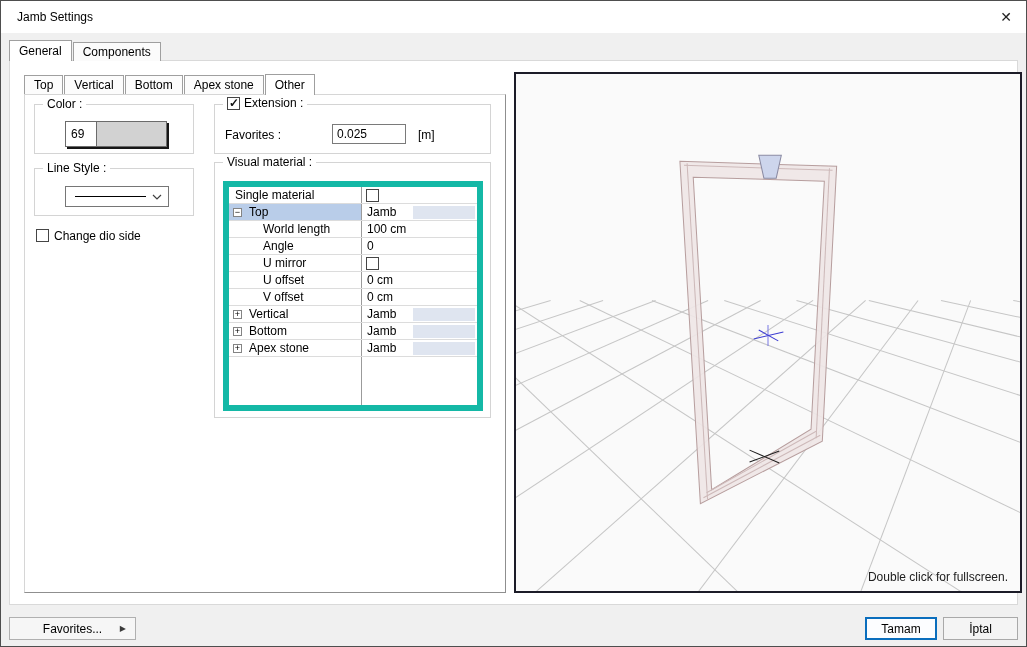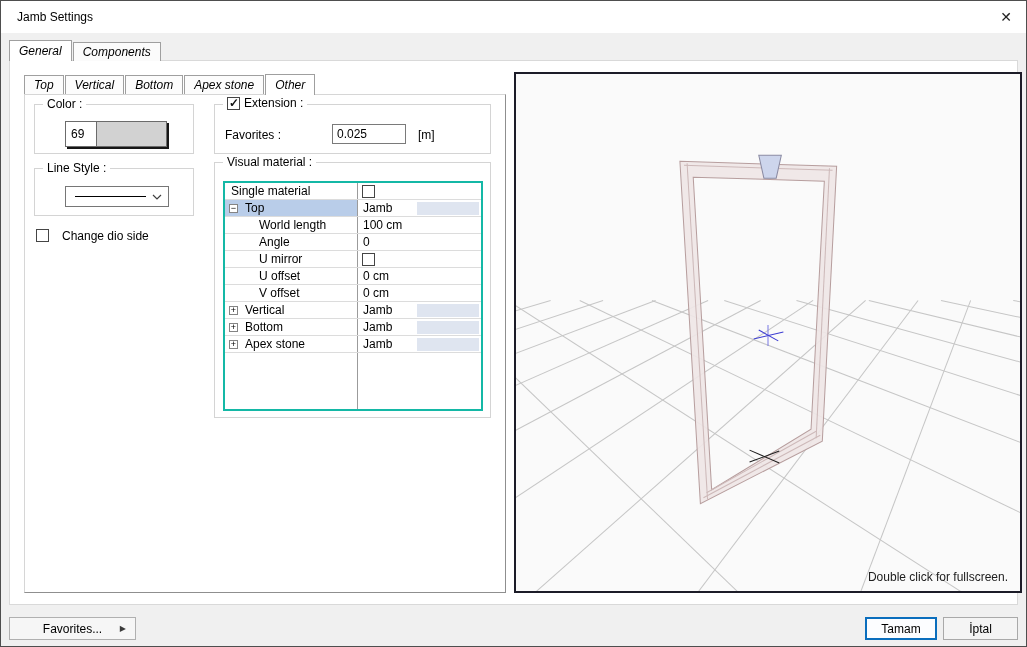--- a/index.html
+++ b/index.html
@@ -9,21 +9,21 @@
 
   
   .titlebar { position: absolute; left: 0; top: 0; right: 0; height: 32px; background: #fff; padding-left: 11px; }
   .titlebar .title { position: absolute; left: 16px; top: 9px; font-size: 12px; }
   .titlebar .close { position: absolute; right: 14px; top: 8px; font-size: 14px; color: #222; cursor: default; }
 
   
   .client { position: absolute; left: 0; top: 32px; right: 0; bottom: 0; background: #f0f0f0; }
 
   
-  .tabstrip { position: absolute; display: flex; align-items: flex-end; font-style: italic; }
+  .tabstrip { position: absolute; display: flex; align-items: flex-end; }
   .tabstrip.outer { left: 8px; top: 7px; height: 21px; z-index: 3; }
   .tab { border: 1px solid #9f9f9f; border-bottom: none; background: #fbfbfb; padding: 0 9px; height: 19px; line-height: 18px; font-size: 12px; margin-right: 1px; }
   .tab.active { background: #fff; height: 21px; line-height: 20px; position: relative; z-index: 4; }
 
   .page { position: absolute; left: 8px; top: 27px; width: 1009px; height: 545px; background: #fff; border: 1px solid #d9d9d9; }
 
   .tabstrip.inner { left: 14px; top: 12px; height: 21px; z-index: 3; position: absolute; }
   .tabstrip.inner .tab { background: #fcfcfc; }
   .tabstrip.inner .tab.active { background: #fff; margin-bottom: -1px; }
 
@@ -39,32 +39,32 @@
   .color-ctl { position: absolute; left: 30px; top: 16px; width: 102px; height: 26px; border: 1px solid #6b6b6b; background: #fff;
                box-shadow: 2px 2px 0 #161616; display: flex; }
   .color-num { width: 31px; background: #fff; border-right: 1px solid #6b6b6b; line-height: 24px; padding-left: 5px; }
   .color-swatch { flex: 1; background: #d2d2d2; }
 
   .grp-linestyle { left: 9px; top: 73px; width: 160px; height: 48px; }
   .combo { position: absolute; left: 30px; top: 17px; width: 104px; height: 21px; border: 1px solid #767676; background: #fff; display: flex; align-items: center; }
   .line-preview { flex: 1; border-top: 1px solid #000; margin: 0 6px 0 9px; }
   .combo svg { margin-right: 6px; }
 
-  .checkrow { position: absolute; left: 11px; top: 134px; display: flex; gap: 13px; }
+  .checkrow { position: absolute; left: 11px; top: 134px; display: flex; gap: 5px; }
 
   .cbx { width: 13px; height: 13px; border: 1px solid #454545; background: #fff; position: relative; flex: 0 0 auto; }
   .cbx i { position: absolute; left: 1px; top: -2px; font-style: normal; font-size: 12px; font-weight: bold; color: #111; }
 
   .grp-ext { left: 189px; top: 9px; width: 277px; height: 50px; }
   .thick-label { position: absolute; left: 10px; top: 23px; }
   .thick-input { position: absolute; left: 117px; top: 19px; width: 74px; height: 20px; border: 1px solid #7a7a7a; font-family: "Liberation Sans", sans-serif; font-size: 12px; padding-left: 4px; }
   .unit { position: absolute; left: 203px; top: 23px; }
 
   .grp-vm { left: 189px; top: 67px; width: 277px; height: 256px; }
-  .vm-table { position: absolute; left: 8px; top: 18px; width: 260px; height: 230px; border: 2px solid #14b8a6; display: flex; flex-direction: column; background: #fff; }
+  .vm-table { position: absolute; left: 8px; top: 18px; width: 260px; height: 230px; border: 6px solid #14b8a6; display: flex; flex-direction: column; background: #fff; }
   .vm-row { height: 17px; display: flex; border-bottom: 1px solid #dcdcdc; flex: 0 0 auto; }
   .vm-row .c1 { width: 133px; border-right: 1px solid #9b9b9b; display: flex; align-items: center; overflow: hidden; }
   .vm-row .c2 { flex: 1; position: relative; display: flex; align-items: center; overflow: hidden; }
   .vm-filler { flex: 1; display: flex; }
   .vm-filler .c1 { width: 133px; border-right: 1px solid #9b9b9b; }
   .expander { width: 9px; height: 9px; border: 1px solid #848484; margin-left: 4px; font-size: 9px; line-height: 7px; text-align: center; background: #fff; flex: 0 0 auto; }
   .lbl { white-space: nowrap; }
   .lbl.ind0 { margin-left: 6px; }
   .lbl.ind1 { margin-left: 7px; }
   .lbl.ind2 { margin-left: 34px; }

